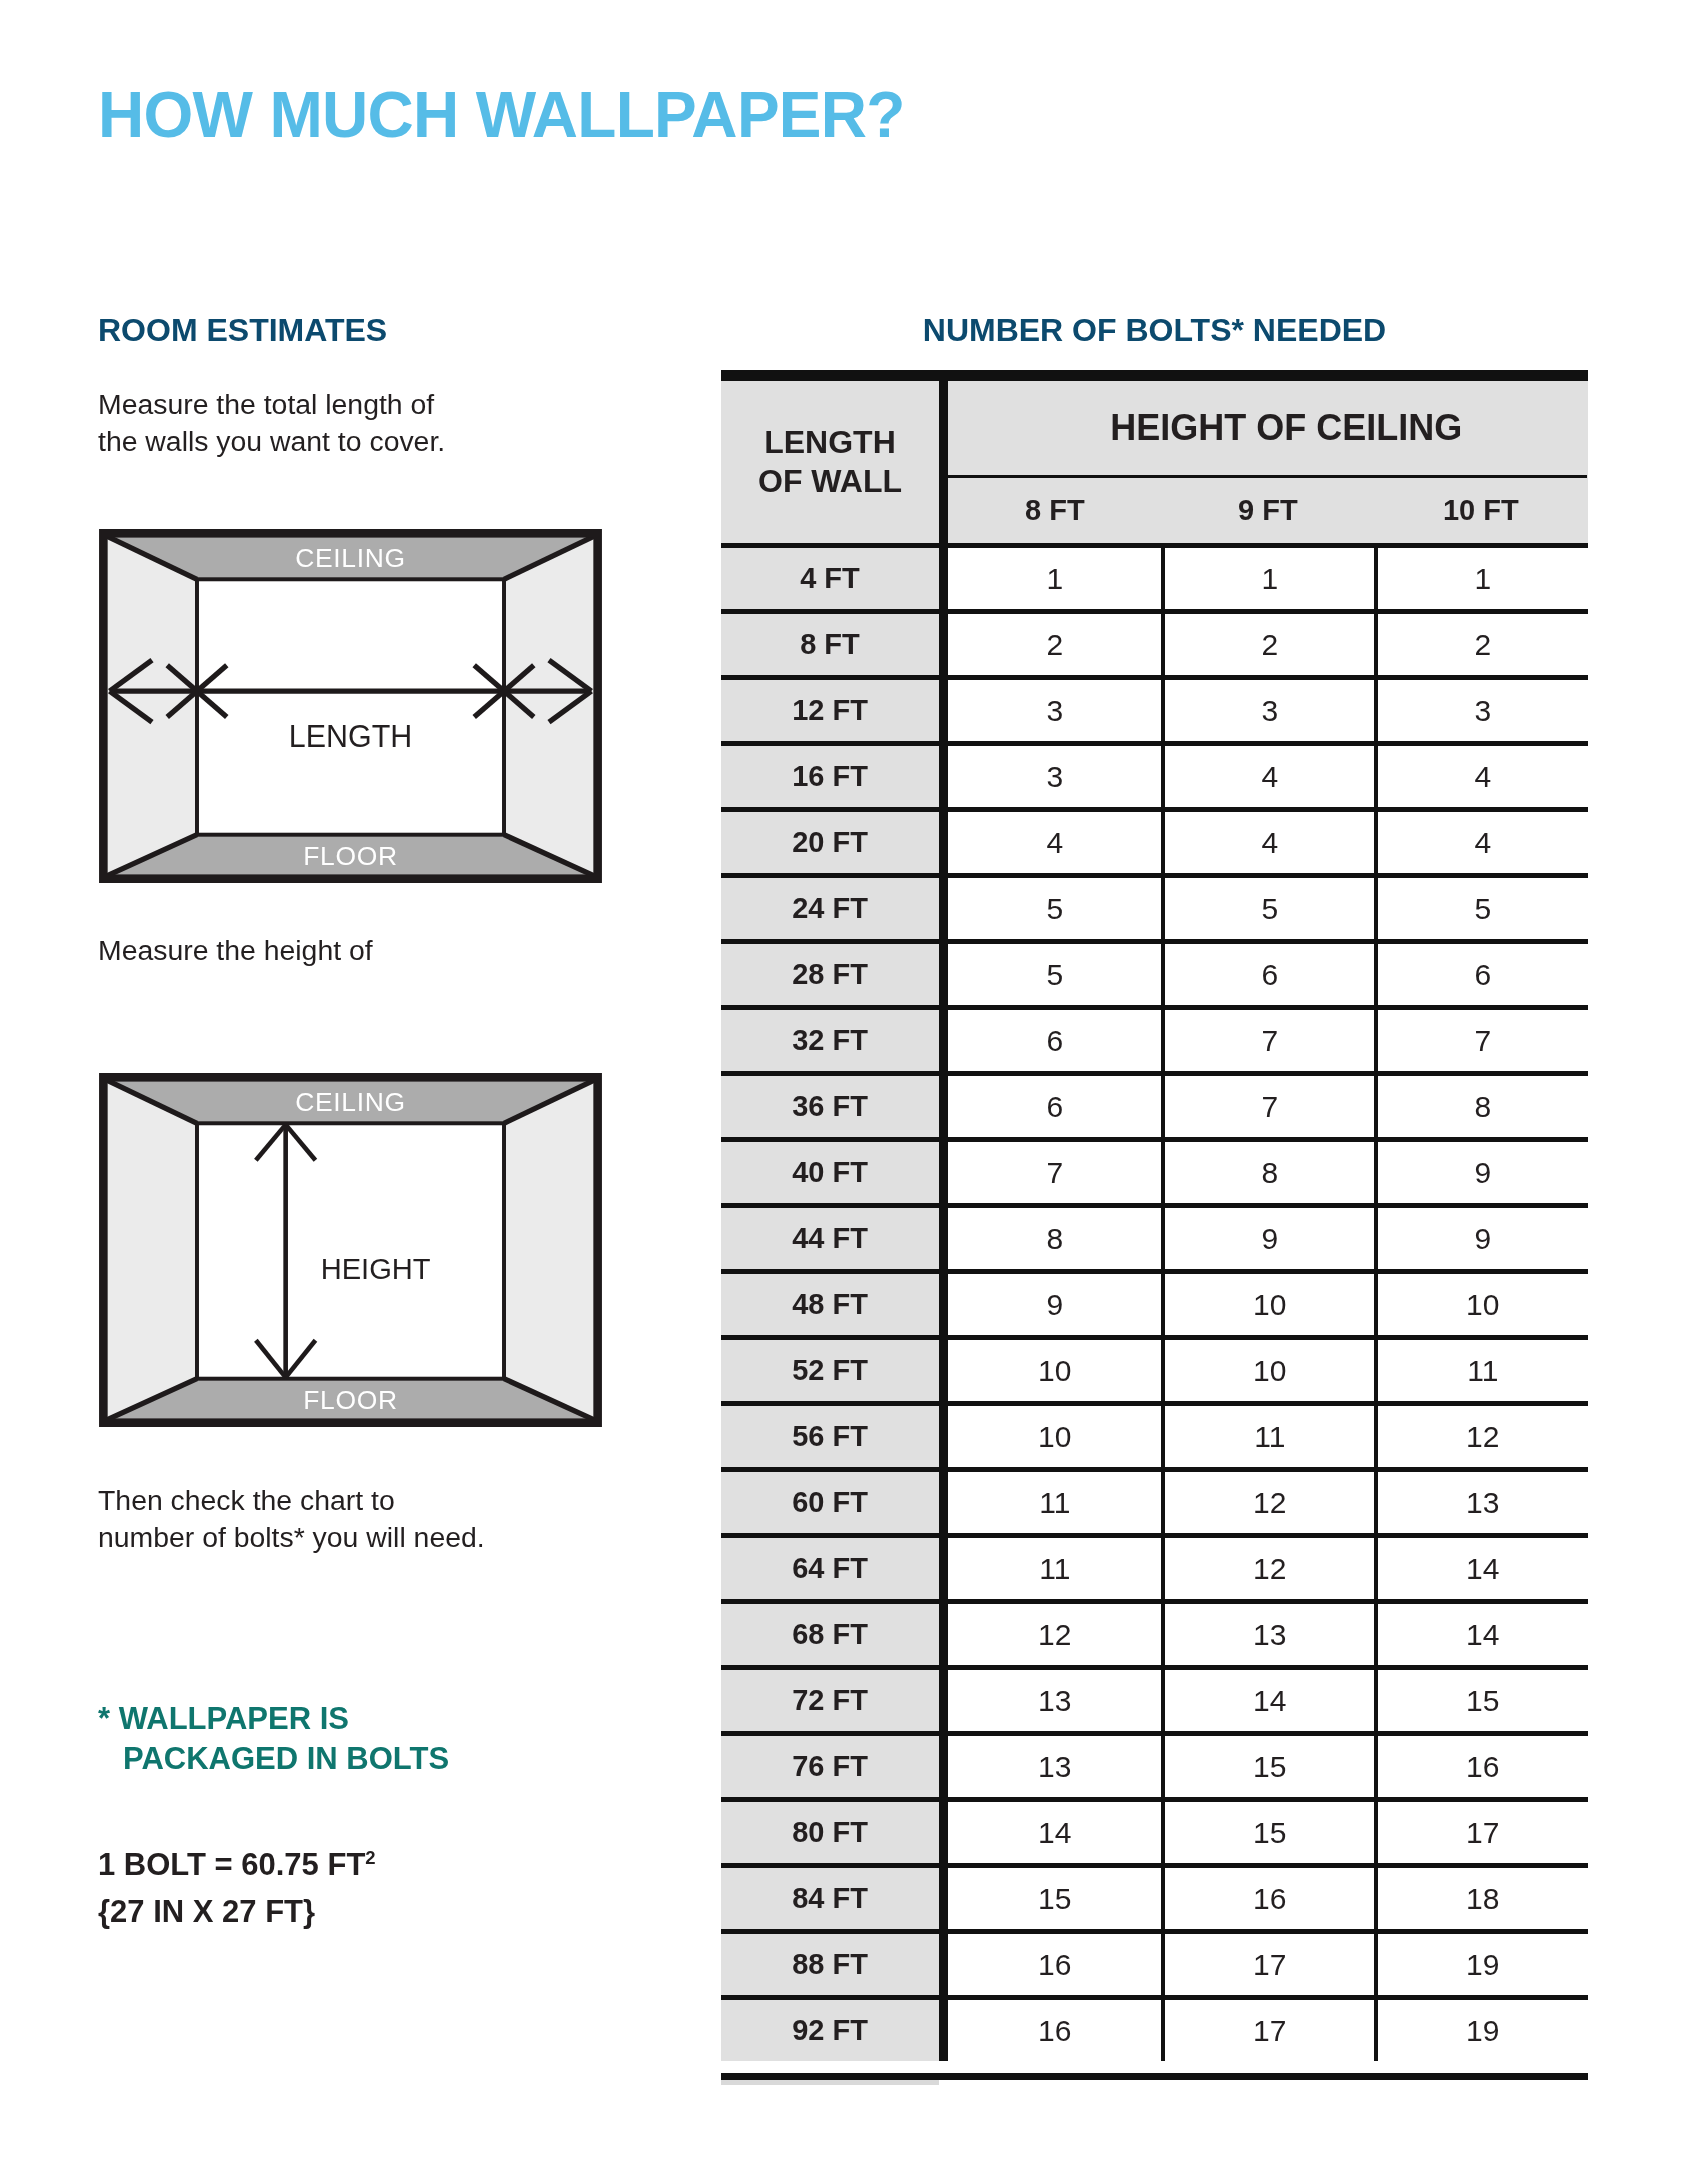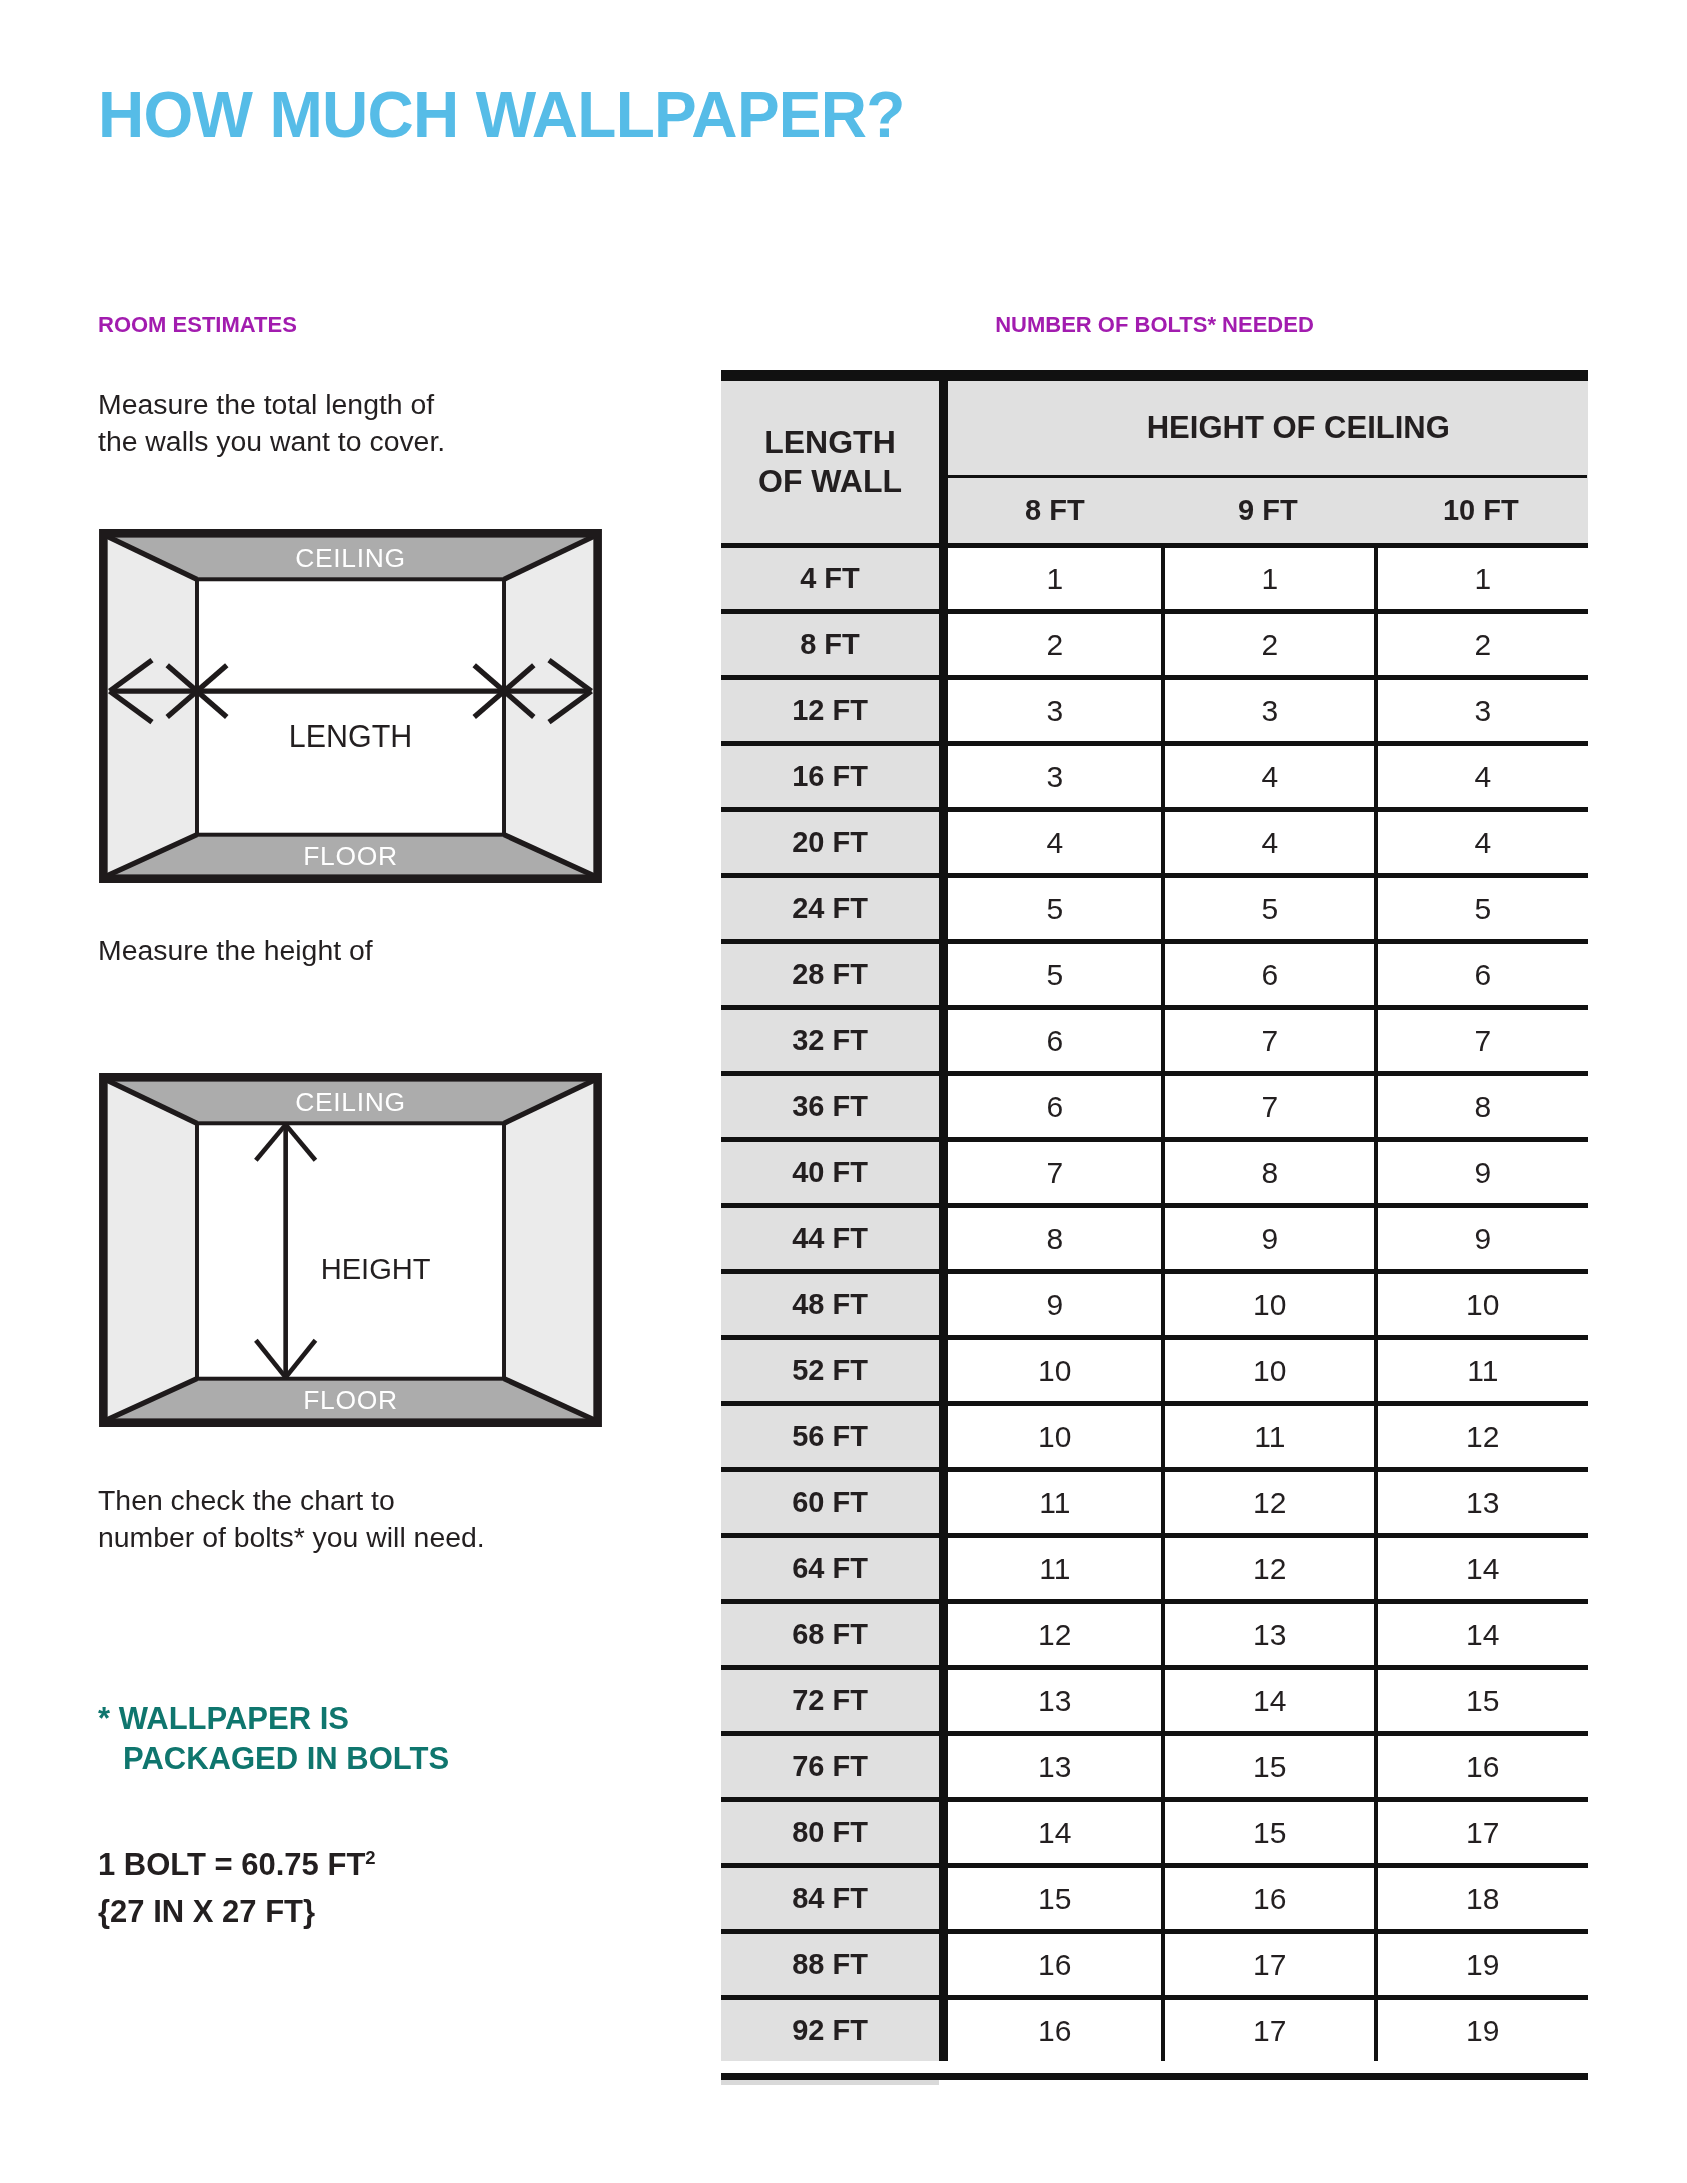--- a/index.html
+++ b/index.html
@@ -8,21 +8,21 @@
     position:relative;width:1687px;height:2183px;background:#ffffff;
     font-family:"Liberation Sans", sans-serif;color:#231F20;overflow:hidden;
   }
   .abs{position:absolute;}
   
   #main-title{
     left:98px;top:78px;width:1125px;
     font-size:64px;font-weight:bold;letter-spacing:-0.7px;color:#56BCE7;
   }
   .section-heading{
-    font-size:22px;font-weight:bold;color:#a21caf;letter-spacing:0px;
+    font-size:32px;font-weight:bold;color:#0c4a6e;letter-spacing:0px;
   }
   #room-estimates-heading{left:98px;top:312px;width:463px;}
   #table-heading{left:721px;top:312px;width:867px;text-align:center;}
   
   .body-text{font-size:28.4px;line-height:37px;color:#231F20;}
   #para-measure-length{left:98px;top:386px;width:503px;}
   #para-measure-height{left:98px;top:932px;width:503px;}
   #para-check-chart{left:98px;top:1482px;width:543px;}
   
   .note-text{font-size:31px;font-weight:bold;line-height:40px;color:#0f766e;}
@@ -46,21 +46,21 @@
   }
   #corner-cell{
     display:flex;flex-direction:column;align-items:center;justify-content:center;
     font-size:32px;font-weight:bold;line-height:39px;color:#231F20;
   }
   #header-divider{background:#111111;}
   #header-right{position:relative;}
   #col-group-cell{
     position:absolute;left:0;top:0;width:676px;height:94px;
     display:flex;align-items:center;justify-content:center;
-    font-size:31px;font-weight:bold;color:#231F20;margin-left:12px;
+    font-size:36px;font-weight:bold;color:#231F20;
   }
   #col-group-rule{position:absolute;left:0;top:94px;width:639px;height:3.3px;background:#111111;}
   #subheader-row{
     position:absolute;left:0;top:97px;width:639px;height:65px;
     display:grid;grid-template-columns:213px 213px 213px;
   }
   .subheader-cell{
     display:flex;align-items:center;justify-content:center;
     font-size:29px;font-weight:bold;color:#231F20;
   }

